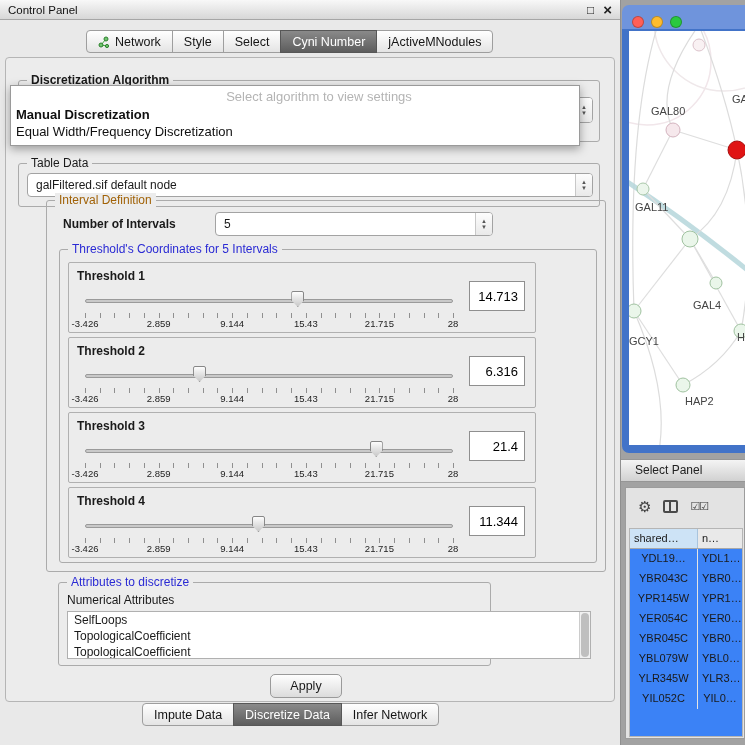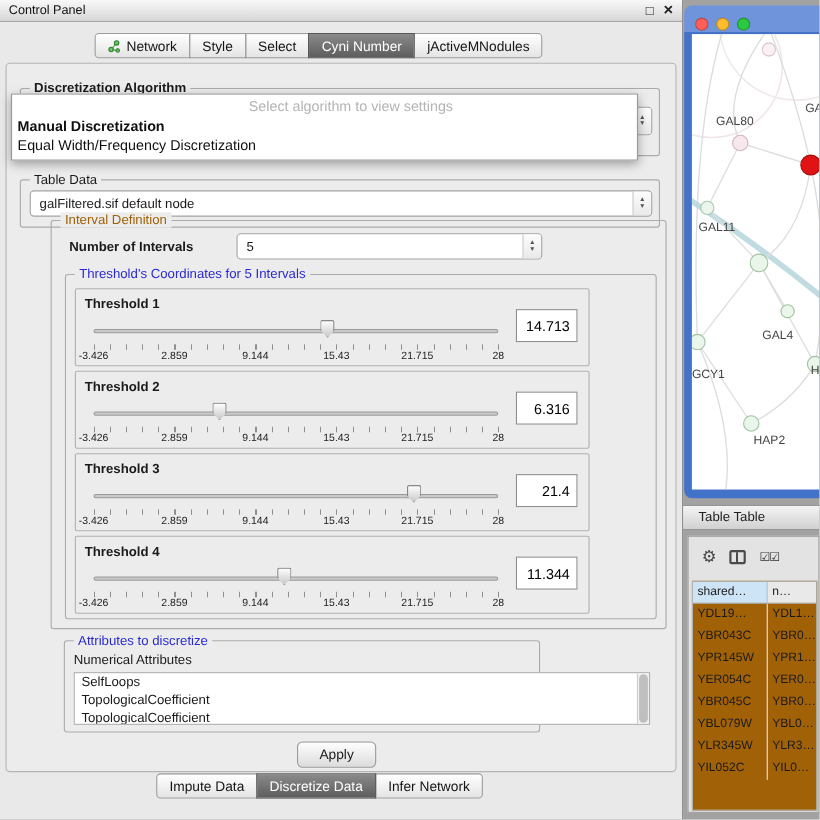--- a/index.html
+++ b/index.html
@@ -150,26 +150,26 @@
   }
   .browser-toolbar { height:36px; display:flex; align-items:center; gap:12px; padding-left:12px; }
   .gear { font-size:15px; color:#444; line-height:15px; }
   .cols-ico {
     width:15px; height:13px; border:2px solid #4a4a4a; border-radius:2px;
     background:linear-gradient(90deg,transparent 4px,#4a4a4a 4px 6px,transparent 6px);
   }
   .checks { font-size:11px; color:#333; letter-spacing:-1px; }
   .mini-table {
     position:absolute; left:3px; top:40px; width:114px; height:209px;
-    background:#a16207; border:1px solid #b5b5b5; overflow:hidden; font-size:11px;
+    background:#3b82f6; border:1px solid #b5b5b5; overflow:hidden; font-size:11px;
   }
   .mt-header { display:flex; height:20px; border-bottom:1px solid #a8a8a8; }
   .mt-h1 { width:68px; background:#cde3f6; border-right:1px solid #a8c4dd; padding:3px 4px; }
   .mt-h2 { flex:1; background:#e9e9e9; padding:3px 4px; }
-  .mt-row { display:flex; height:20px; }
+  .mt-row { display:flex; height:20px;text-align:center; }
   .mt-c1 { width:68px; padding:3px 4px; border-right:1px solid #e4e4e4; white-space:nowrap; overflow:hidden; }
   .mt-c2 { flex:1; padding:3px 4px; white-space:nowrap; overflow:hidden; }
 </style>
 </head>
 <body>
 
 <div class="control-panel">
 
   <div class="titlebar">
     <span>Control Panel</span>
@@ -387,21 +387,21 @@
     <span class="net-label" style="left:103px; top:62px;">GA</span>
     <span class="net-label" style="left:6px; top:170px;">GAL11</span>
     <span class="net-label" style="left:64px; top:220px;margin-top:48px;">GAL4</span>
     <span class="net-label" style="left:0px; top:304px;">GCY1</span>
     <span class="net-label" style="left:108px; top:300px;">H</span>
     <span class="net-label" style="left:56px; top:364px;">HAP2</span>
   </div>
 </div>
 
 <div class="tp-bar">
-  <span>Table Table</span>
+  <span>Select Panel</span>
 </div>
 
 <div class="browser">
   <div class="browser-toolbar">
     <span class="gear">⚙</span>
     <div class="cols-ico"></div>
     <span class="checks">☑☑</span>
   </div>
   <div class="mini-table">
     <div class="mt-header">

